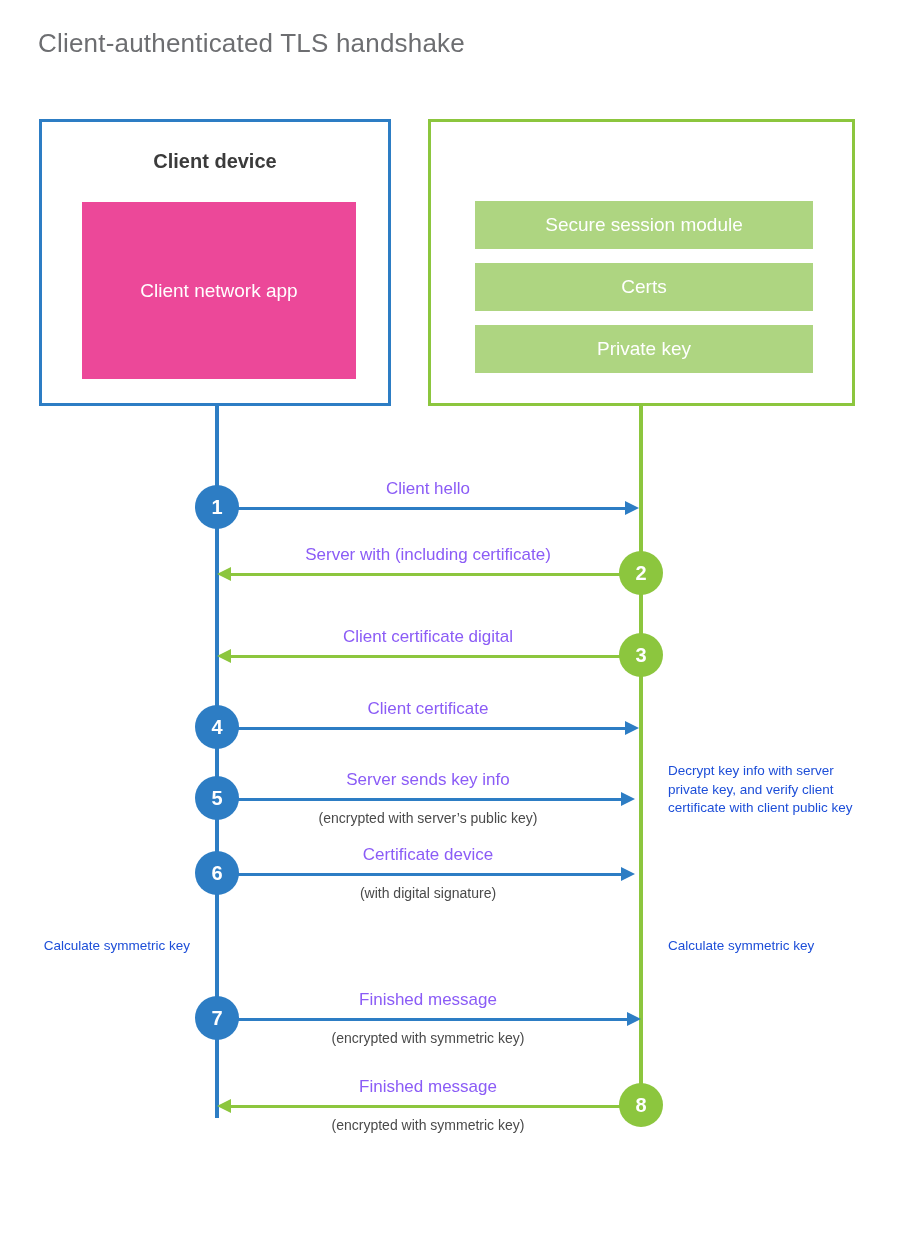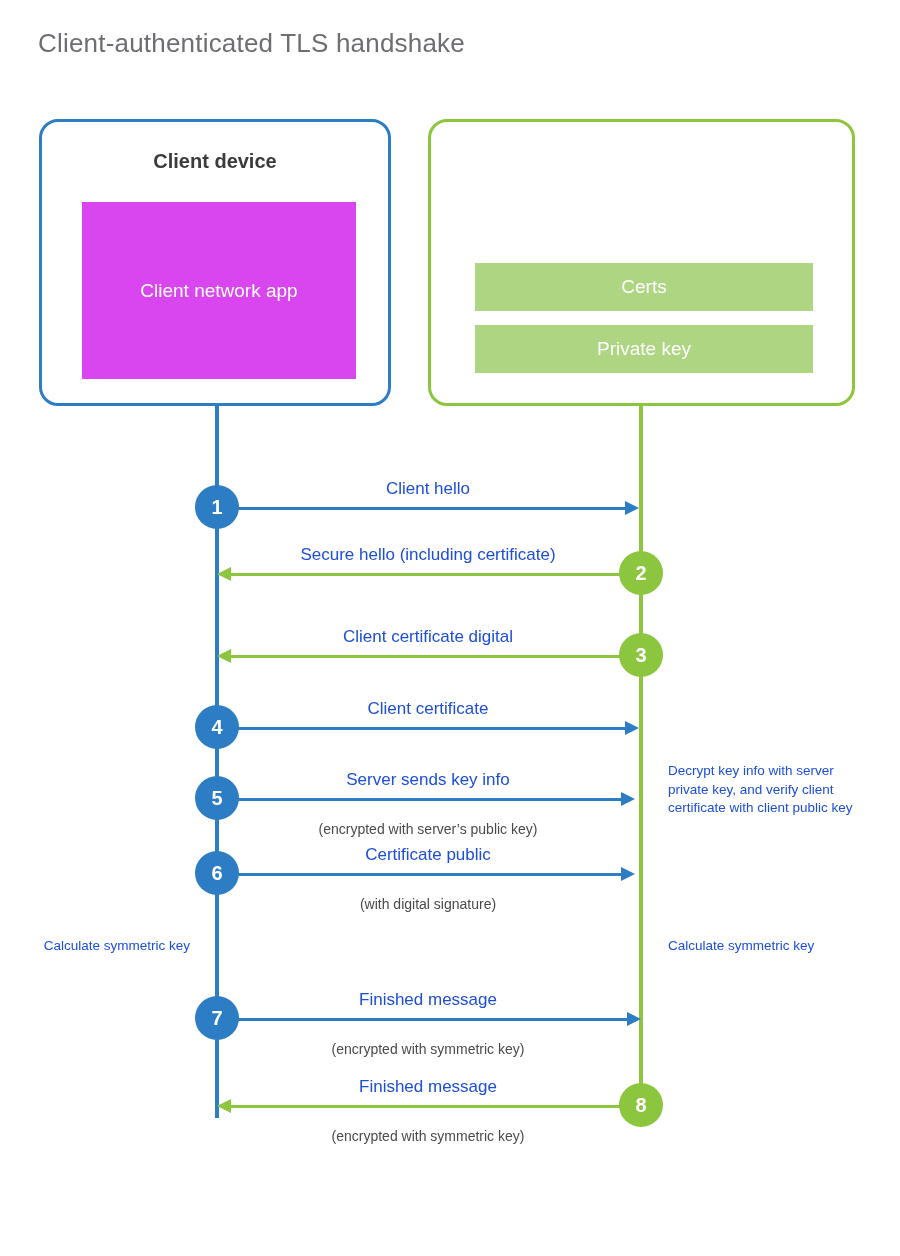--- a/index.html
+++ b/index.html
@@ -28,21 +28,20 @@
     font-weight: 400;
     color: #6d6e71;
     letter-spacing: 0.2px;
     white-space: nowrap;
   }
   
   .actor-box {
     position: absolute;
     box-sizing: border-box;
     background: #ffffff;
-    border-radius: 19px;
   }
   #client-box {
     left: 39px;
     top: 119px;
     width: 352px;
     height: 287px;
     border: 3px solid #2d7dc4;
   }
   #server-box {
     left: 428px;
@@ -70,21 +69,21 @@
     text-align: center;
     color: #ffffff;
     font-size: 19px;
     line-height: 1.25;
   }
   #client-app-block {
     left: 40px;
     top: 80px;
     width: 274px;
     height: 177px;
-    background: #d946ef;
+    background: #ec4899;
   }
   .server-inner {
     left: 44px;
     width: 338px;
     height: 48px;
     background: #aed581;
   }
   #server-block-module { top: 79px; }
   #server-block-certs  { top: 141px; }
   #server-block-key    { top: 203px; }
@@ -136,34 +135,33 @@
   }
   .arrow-head.right.blue  { border-left: 14px solid #2d7dc4; }
   .arrow-head.left.green  { border-right: 14px solid #8cc63e; }
 
   .msg-label {
     position: absolute;
     left: 217px;
     width: 422px;
     text-align: center;
     font-size: 17px;
-    color: #1d4ed8;
+    color: #8b5cf6;
     top: -28px;
     white-space: nowrap;
   }
   .msg-sublabel {
     position: absolute;
     left: 217px;
     width: 422px;
     text-align: center;
     font-size: 14px;
     color: #4a4a4a;
     top: 12px;
     white-space: nowrap;
-    margin-top: 11px;
   }
 
   
   .step-badge {
     position: absolute;
     width: 44px;
     height: 44px;
     border-radius: 50%;
     display: flex;
     align-items: center;
@@ -203,36 +201,37 @@
 <div id="diagram-root">
 
   <div class="page-title">Client-authenticated TLS handshake</div>
 
   <div class="actor-box" id="client-box">
     <div class="actor-title">Client device</div>
     <div class="inner-block" id="client-app-block">Client network app</div>
   </div>
 
   <div class="actor-box" id="server-box">
+    <div class="inner-block server-inner" id="server-block-module">Secure session module</div>
     <div class="inner-block server-inner" id="server-block-certs">Certs</div>
     <div class="inner-block server-inner" id="server-block-key">Private key</div>
   </div>
 
   <div class="lifeline" id="client-lifeline"></div>
   <div class="lifeline" id="server-lifeline"></div>
 
   <div class="message-row" style="top:507px;">
     <div class="msg-label">Client hello</div>
     <div class="arrow-line blue" style="left:217px; width:408px;"></div>
     <div class="arrow-head right blue" style="left:625px;"></div>
     <div class="step-badge blue">1</div>
   </div>
 
   <div class="message-row" style="top:573px;">
-    <div class="msg-label">Secure hello (including certificate)</div>
+    <div class="msg-label">Server with (including certificate)</div>
     <div class="arrow-line green" style="left:231px; width:408px;"></div>
     <div class="arrow-head left green" style="left:217px;"></div>
     <div class="step-badge green">2</div>
   </div>
 
   <div class="message-row" style="top:655px;">
     <div class="msg-label">Client certificate digital</div>
     <div class="arrow-line green" style="left:231px; width:408px;"></div>
     <div class="arrow-head left green" style="left:217px;"></div>
     <div class="step-badge green">3</div>
@@ -247,21 +246,21 @@
 
   <div class="message-row" style="top:798px;">
     <div class="msg-label">Server sends key info</div>
     <div class="arrow-line blue" style="left:217px; width:404px;"></div>
     <div class="arrow-head right blue" style="left:621px;"></div>
     <div class="msg-sublabel">(encrypted with server’s public key)</div>
     <div class="step-badge blue">5</div>
   </div>
 
   <div class="message-row" style="top:873px;">
-    <div class="msg-label">Certificate public</div>
+    <div class="msg-label">Certificate device</div>
     <div class="arrow-line blue" style="left:217px; width:404px;"></div>
     <div class="arrow-head right blue" style="left:621px;"></div>
     <div class="msg-sublabel">(with digital signature)</div>
     <div class="step-badge blue">6</div>
   </div>
 
   <div class="message-row" style="top:1018px;">
     <div class="msg-label">Finished message</div>
     <div class="arrow-line blue" style="left:217px; width:410px;"></div>
     <div class="arrow-head right blue" style="left:627px;"></div>

